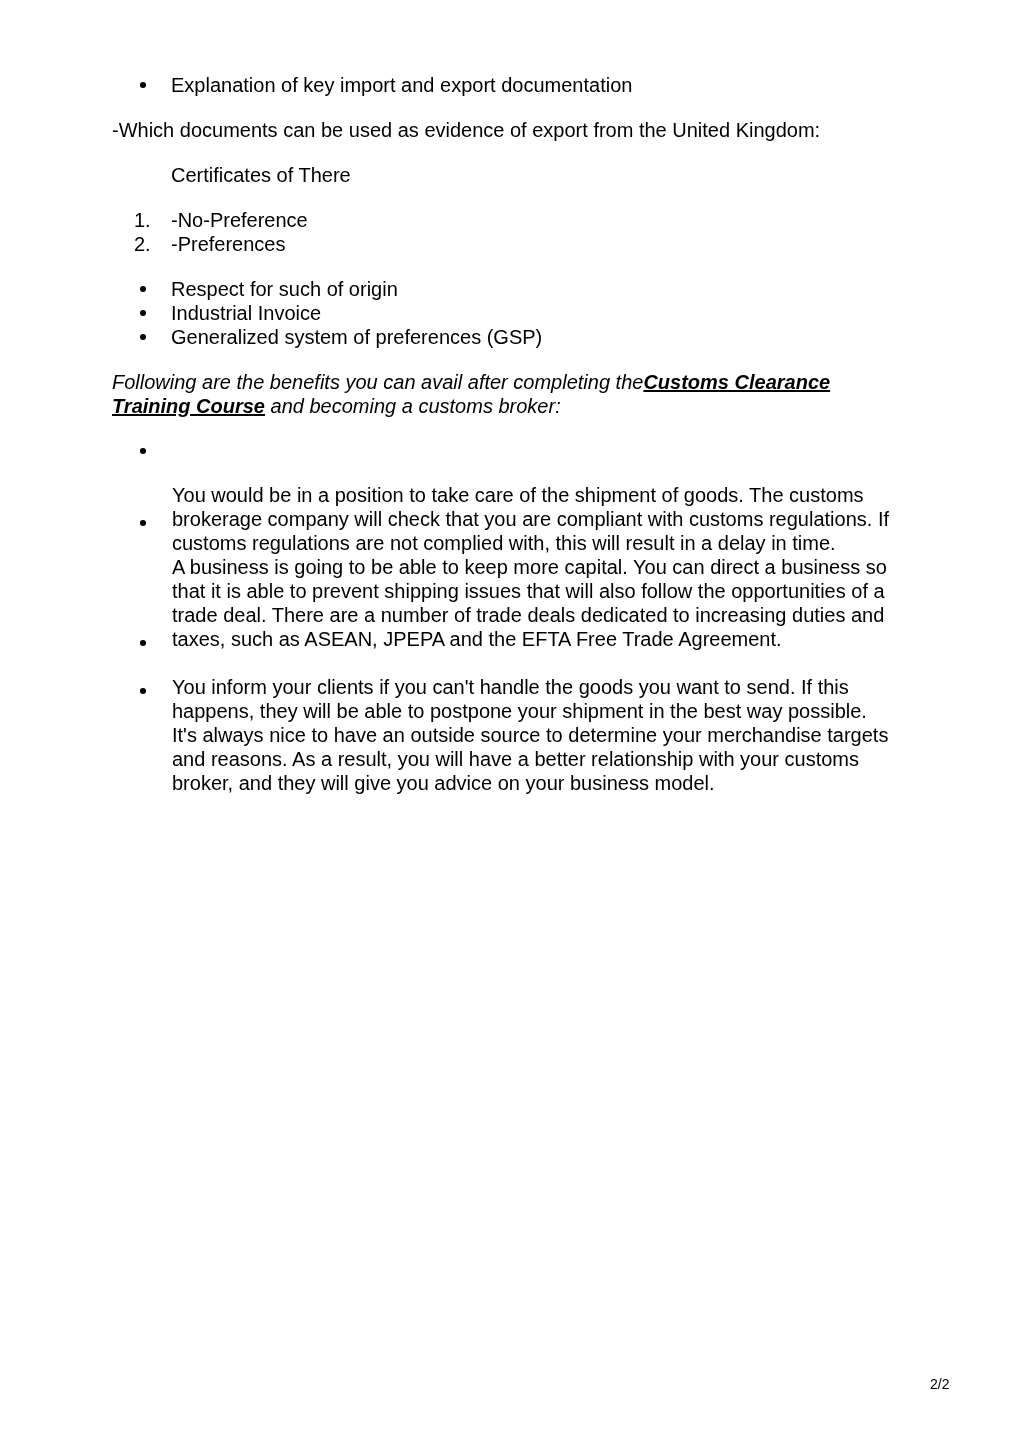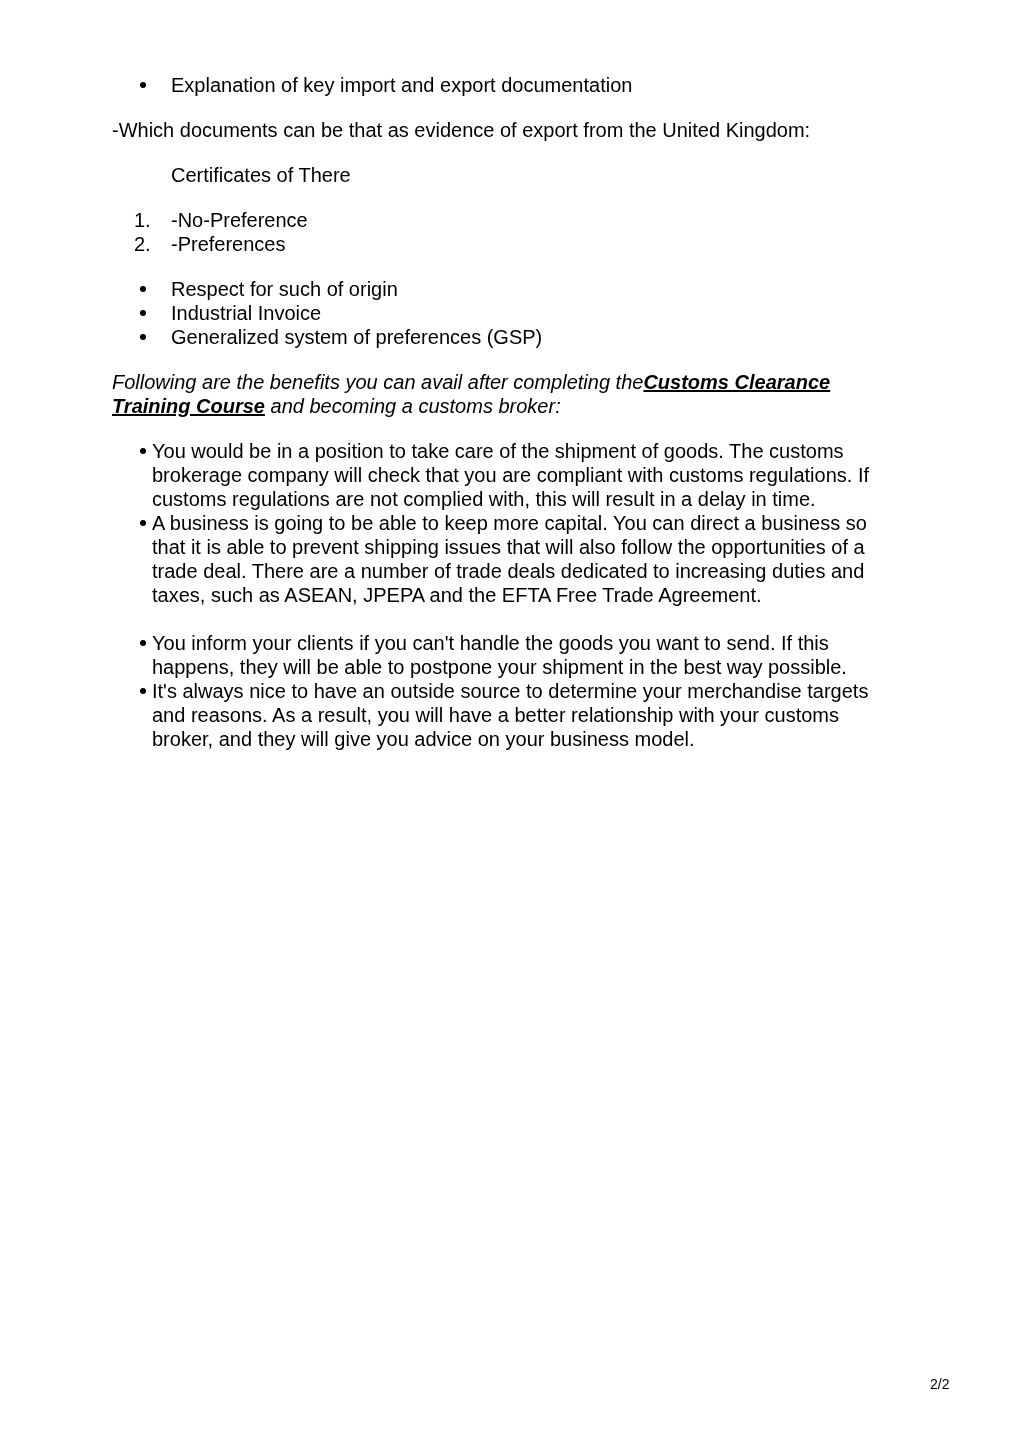--- a/index.html
+++ b/index.html
@@ -2,31 +2,31 @@
 <html><head>
 <meta charset="utf-8">
 <style>
   html, body { margin:0; padding:0; background:#fff; }
   body { width:1024px; height:1449px; position:relative; font-family:"Liberation Sans", sans-serif; color:#000; font-size:20px; overflow:hidden; }
   .blk { position:absolute; left:112px; width:800px; line-height:24px;font-style:italic; }
   .bul { position:absolute; left:140px; width:6px; height:6px; border-radius:50%; background:#000; }
   .txt { position:absolute; white-space:nowrap; line-height:24px; }
   .num { position:absolute; left:134px; line-height:24px; }
   a.link { color:#000; font-weight:bold; text-decoration:underline; }
-  .wrap { position:absolute; left:152px; width:750px; line-height:24px; }
+  .wrap { position:absolute; left:172px; width:750px; line-height:24px;margin-top:44px; }
   .pg { position:absolute; left:930px; top:1376px; font-size:14px; }
 </style>
 </head>
 <body>
 
 <div>
   <span class="bul" style="top:82px"></span>
   <div class="txt" style="left:171px;top:73px">Explanation of key import and export documentation</div>
 
-  <div class="txt" style="left:112px;top:118px">-Which documents can be that as evidence of export from the United Kingdom:</div>
+  <div class="txt" style="left:112px;top:118px">-Which documents can be used as evidence of export from the United Kingdom:</div>
 
   <div class="txt" style="left:171px;top:163px">Certificates of There</div>
 
   <div class="num" style="top:208px">1.</div>
   <div class="txt" style="left:171px;top:208px">-No-Preference</div>
   <div class="num" style="top:232px">2.</div>
   <div class="txt" style="left:171px;top:232px">-Preferences</div>
 
   <span class="bul" style="top:286px"></span>
   <div class="txt" style="left:171px;top:277px">Respect for such of origin</div>

